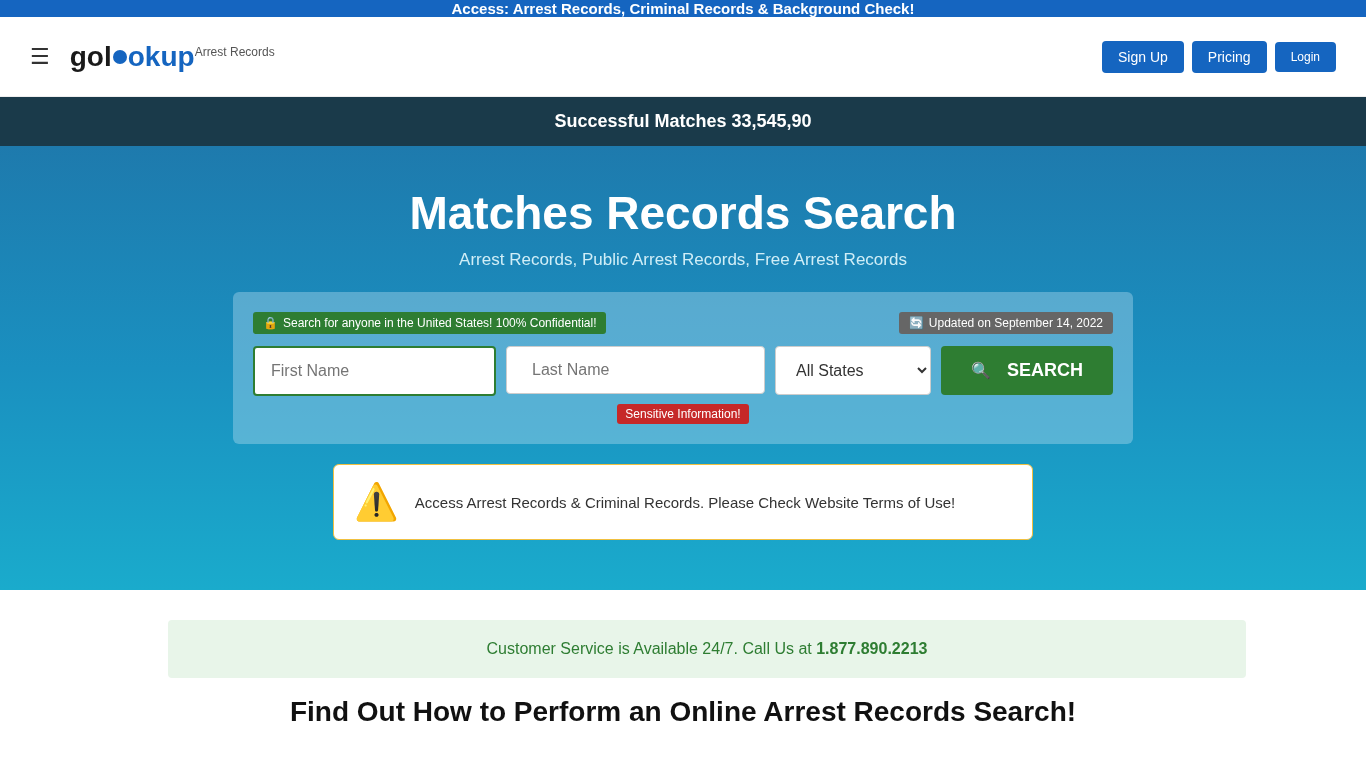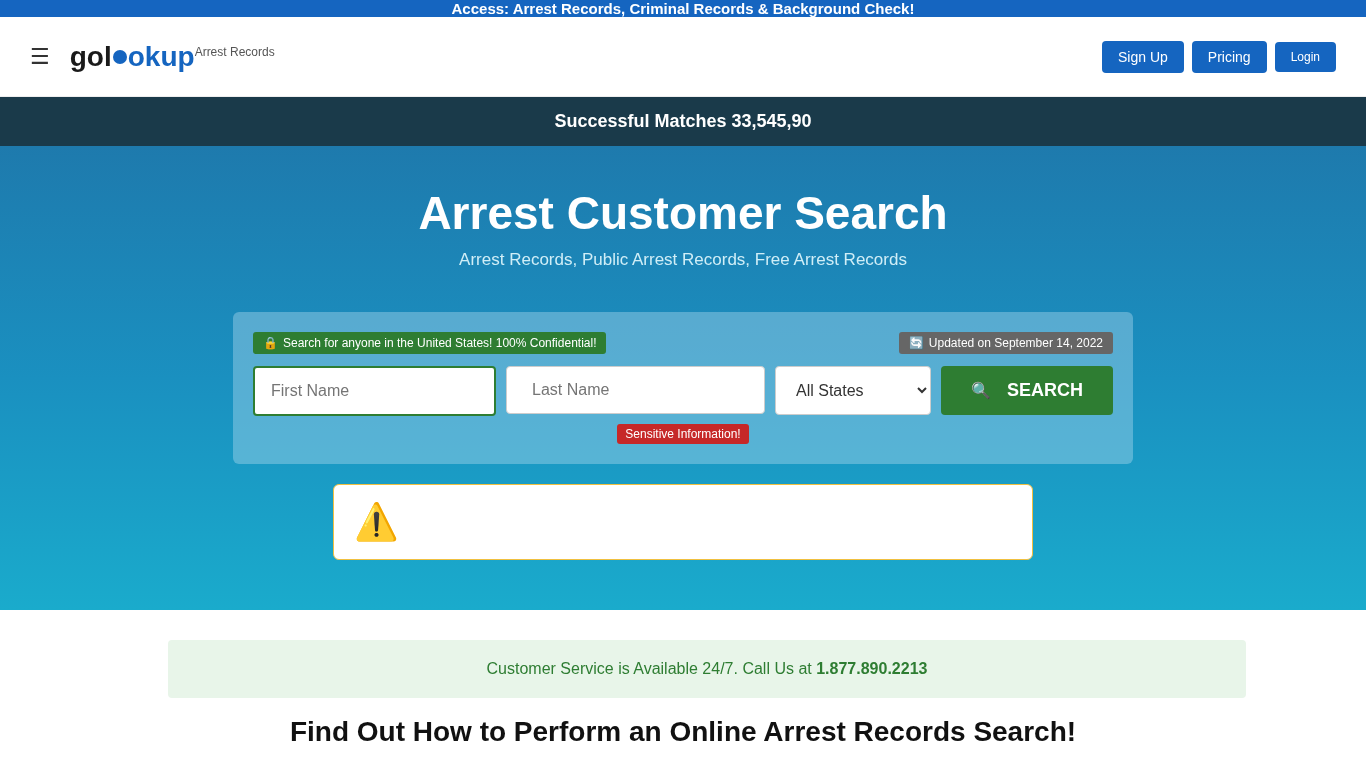--- a/index.html
+++ b/index.html
@@ -112,21 +112,21 @@
     }
     .hero-title {
       color: #fff;
       font-size: 46px;
       font-weight: bold;
       margin-bottom: 10px;
     }
     .hero-subtitle {
       color: #d0eef7;
       font-size: 17px;
-      margin-bottom: 42px;
+      margin-bottom: 22px;
     }
 
     
     .search-container {
       background: rgba(180, 220, 240, 0.4);
       border-radius: 6px;
       padding: 20px;
       max-width: 900px;
       margin: 0 auto;
     }
@@ -290,21 +290,21 @@
     <button class="btn-login">Login</button>
   </div>
 </div>
 
 <div class="stats-bar">
   <span>Successful Matches</span>
   <span>33,545,90</span>
 </div>
 
 <div class="hero">
-  <h1 class="hero-title">Arrest Customer Search</h1>
+  <h1 class="hero-title">Matches Records Search</h1>
   <p class="hero-subtitle">Arrest Records, Public Arrest Records, Free Arrest Records</p>
 
   <div class="search-container">
     <div class="search-meta">
       <div class="search-badge-green">
         <span class="lock-icon"></span>
         <span>Search for anyone in the United States! 100% Confidential!</span>
       </div>
       <div class="search-badge-gray">
         <span class="refresh-icon"></span>
@@ -329,20 +329,21 @@
         <span>SEARCH</span>
       </button>
     </div>
     <div>
       <span class="sensitive-badge">Sensitive Information!</span>
     </div>
   </div>
 
   <div class="warning-notice">
     <div class="warning-icon">⚠️</div>
+    <div class="warning-text">Access Arrest Records &amp; Criminal Records. Please Check Website Terms of Use!</div>
   </div>
 </div>
 
 <div style="padding: 0 60px; margin-top: 30px; margin-left: 48px;">
   <div class="cs-bar">
     <span>Customer Service is Available 24/7. Call Us at</span>
     <strong>
       <span>1.877.890.2213</span>
     </strong>
   </div>

